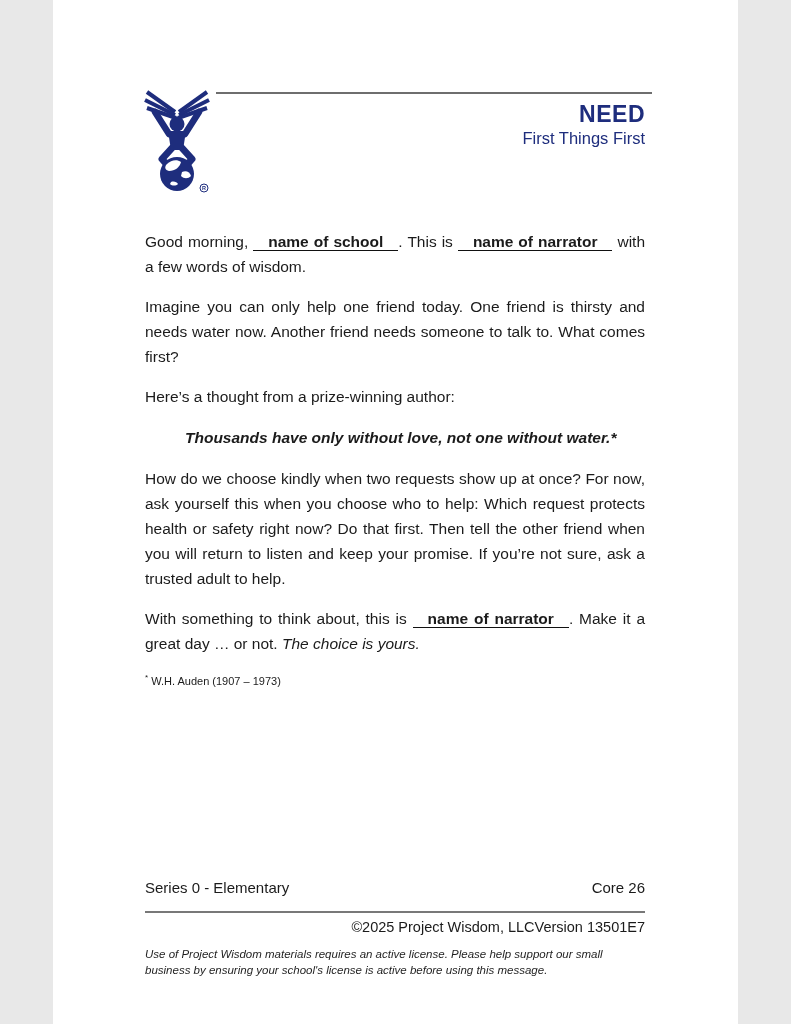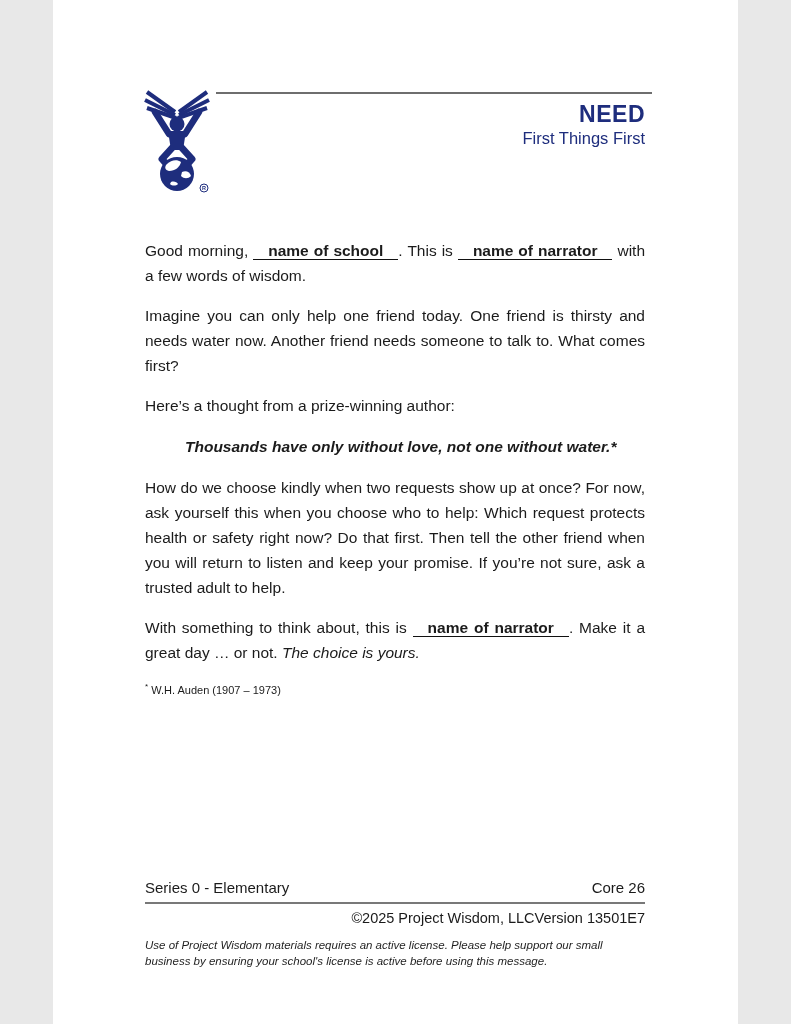--- a/index.html
+++ b/index.html
@@ -27,21 +27,21 @@
   }
   .doc-title {
     font-size:23px; font-weight:bold; line-height:24px;
     letter-spacing:0.5px;
   }
   .doc-subtitle {
     font-size:16.5px; line-height:22px; margin-top:1px;
   }
   
   .content {
-    position:absolute; left:92px; right:93px; top:238px;
+    position:absolute; left:92px; right:93px; top:229px;
   }
   .content p {
     margin:0 0 15px 0;
     font-size:15.5px; line-height:25px;
     text-align:justify;
   }
   .blank {
     font-weight:bold;
     border-bottom:1.5px solid #111;
     padding:0 15px;
@@ -60,21 +60,21 @@
     color:#1b1b1b;
   }
   .footnote sup { font-size:8px; vertical-align:super; }
   
   .footer {
     position:absolute; left:92px; right:93px; top:878px;
   }
   .footer-row1 {
     display:flex; justify-content:space-between;
     font-size:15px; line-height:20px;
-    padding-bottom:4px;
+    padding-bottom:13px;
     border-bottom:2px solid #787878;
   }
   .footer-row2 {
     display:flex; justify-content:flex-end;
     font-size:14.5px; line-height:19px;
     margin-top:5px;
   }
   .license {
     font-size:11.5px; line-height:16px;
     margin-top:9px;

